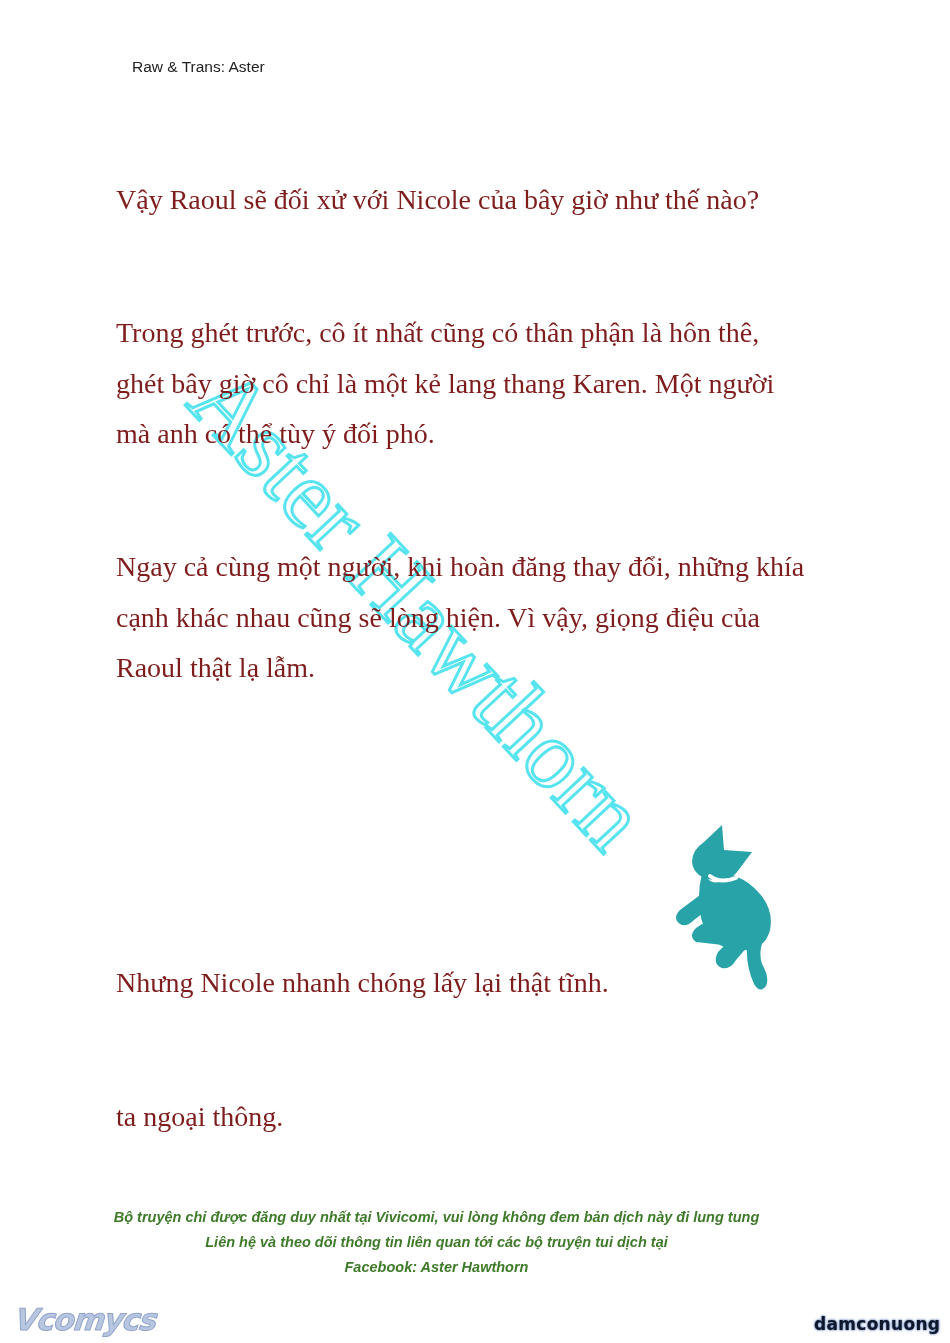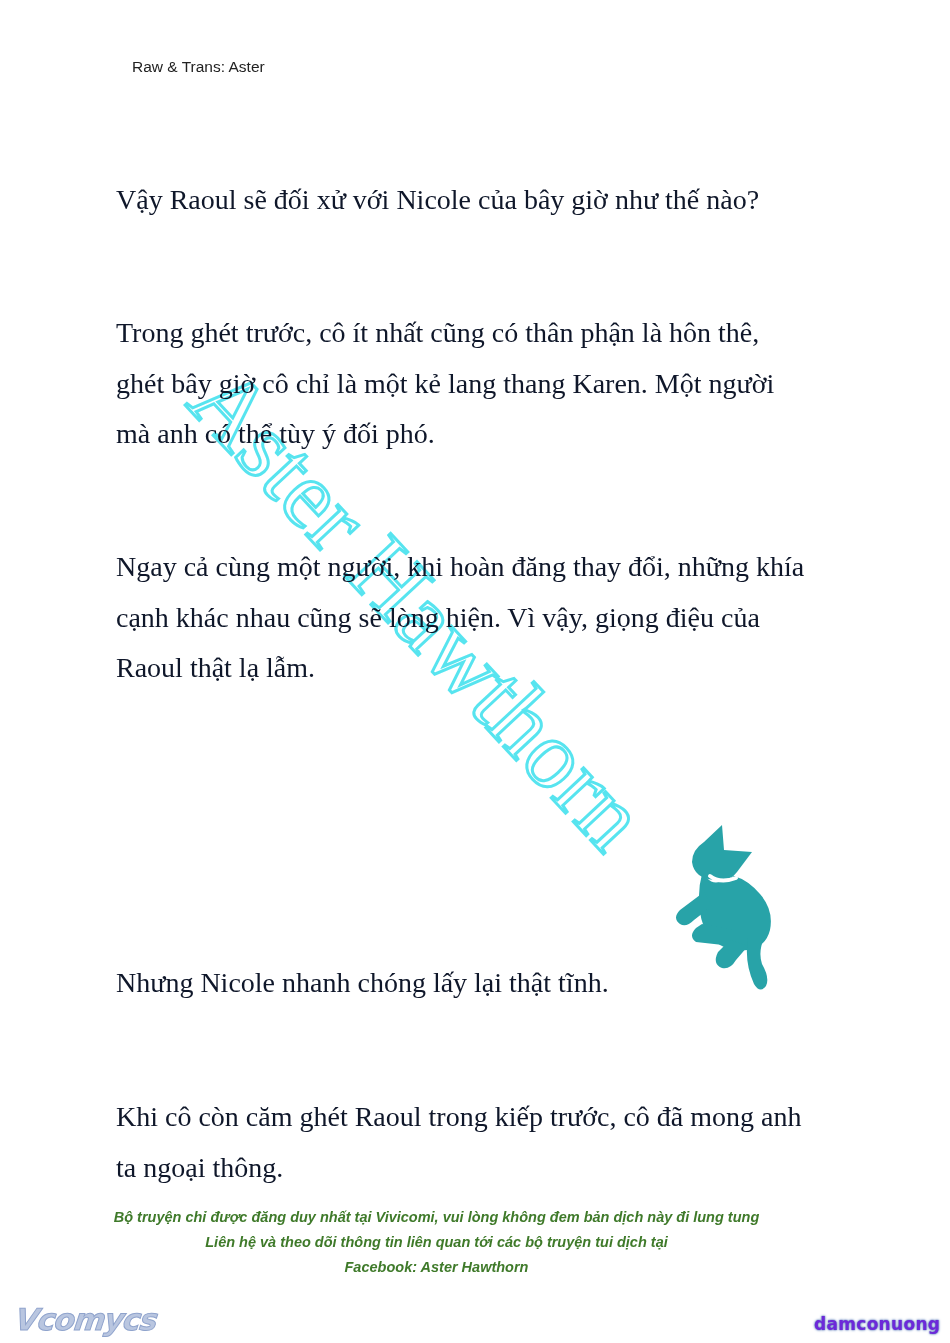--- a/index.html
+++ b/index.html
@@ -30,21 +30,21 @@
       white-space: nowrap;
       margin-left: 16px;
     }
     .para {
       position: absolute;
       left: 116px;
       width: 730px;
       font-family: "Liberation Serif", serif;
       font-size: 28px;
       line-height: 50.5px;
-      color: #0f172a;
+      color: #7f1d1d;
       margin: 0;
       z-index: 2;
     }
     .para .line {
       display: block;
       white-space: nowrap;
     }
     .watermark {
       position: absolute;
       left: 48px;
@@ -96,21 +96,21 @@
       -webkit-text-stroke: 1px #8fa3cc;
       transform: skewX(-8deg);
     }
     .logo-right {
       position: absolute;
       left: 814px;
       top: 1314px;
       font-family: "DejaVu Sans", sans-serif;
       font-size: 17px;
       font-weight: bold;
-      color: #6d28d9;
+      color: #0f172a;
       letter-spacing: 0.3px;
       text-shadow: 0 0 3px #7d96c8, 0 0 2px #7d96c8, 0 0 1px #5f7bb5;
     }
   </style>
 </head>
 <body>
 
 <div class="page">
 
   <div class="credit">Raw &amp; Trans: Aster</div>
@@ -132,21 +132,20 @@
     <span class="line">cạnh khác nhau cũng sẽ lòng hiện. Vì vậy, giọng điệu của</span>
     <span class="line">Raoul thật lạ lẫm.</span>
   </p>
 
 
   <p class="para" style="top:958px">
     <span class="line">Nhưng Nicole nhanh chóng lấy lại thật tĩnh.</span>
   </p>
 
   <p class="para" style="top:1092px">
-    <span class="line">Khi cô còn căm ghét Raoul trong kiếp trước, cô đã mong anh</span>
     <span class="line">ta ngoại thông.</span>
   </p>
 
   <svg class="cat" viewBox="0 0 130 180" xmlns="http://www.w3.org/2000/svg">
     <g fill="#28a3a8">
 
       <path d="M52 30 L70 13 L72 38 L100 40 L85 60 Q78 70 62 68 Q42 66 40 50 Q40 38 52 30 Z"></path>
 
       <path d="M50 62 Q45 80 48 100 Q52 130 80 138 Q112 142 118 118 Q122 98 108 82 Q96 68 82 64 L72 68 Q62 74 55 66 Z"></path>
 

